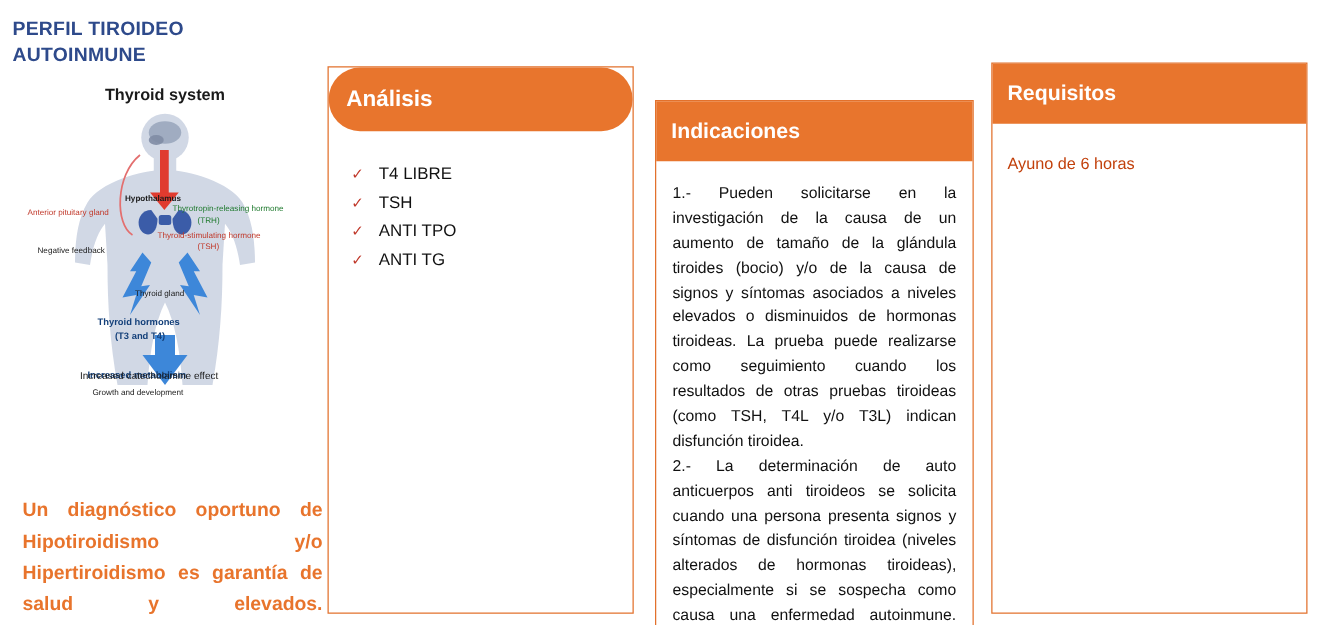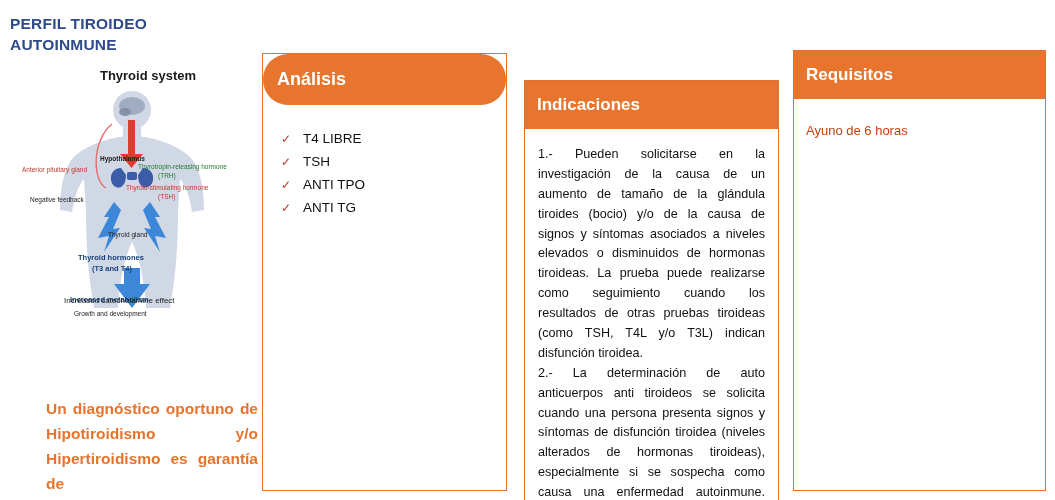--- a/index.html
+++ b/index.html
@@ -36,21 +36,21 @@
   
   .illustration {
     position: relative;
     width: 248px;
     height: 260px;
     margin-top: 6px;
   }
   .illu-title {
     position: absolute;
     top: 6px;
-    left: 16px;
+    left: 0;
     width: 248px;
     text-align: center;
     font-size: 13px;
     font-weight: bold;
     color: #1a1a1a;
   }
   .illu-svg { position: absolute; top: 0; left: 0; }
 
   
   .slogan {
@@ -58,21 +58,21 @@
     left: 10px;
     top: 382px;
     width: 240px;
     color: #e8742c;
     font-size: 15.5px;
     font-weight: bold;
     line-height: 1.62;
     text-align: justify;
     text-align-last: justify;
   }
-  .slogan span { display: block; margin-left: 28px; }
+  .slogan span { display: block; }
 
   
   .card {
     position: absolute;
     background: #ffffff;
     border: 1px solid #e2712c;
     box-sizing: border-box;
   }
   .card-head {
     background: #e8752d;

